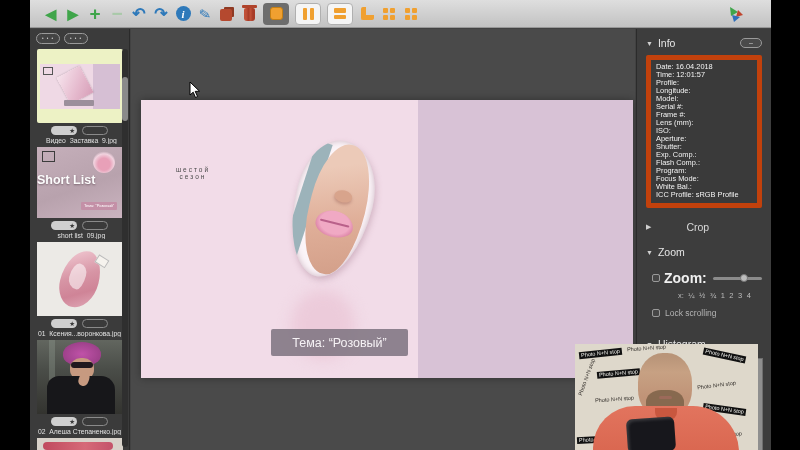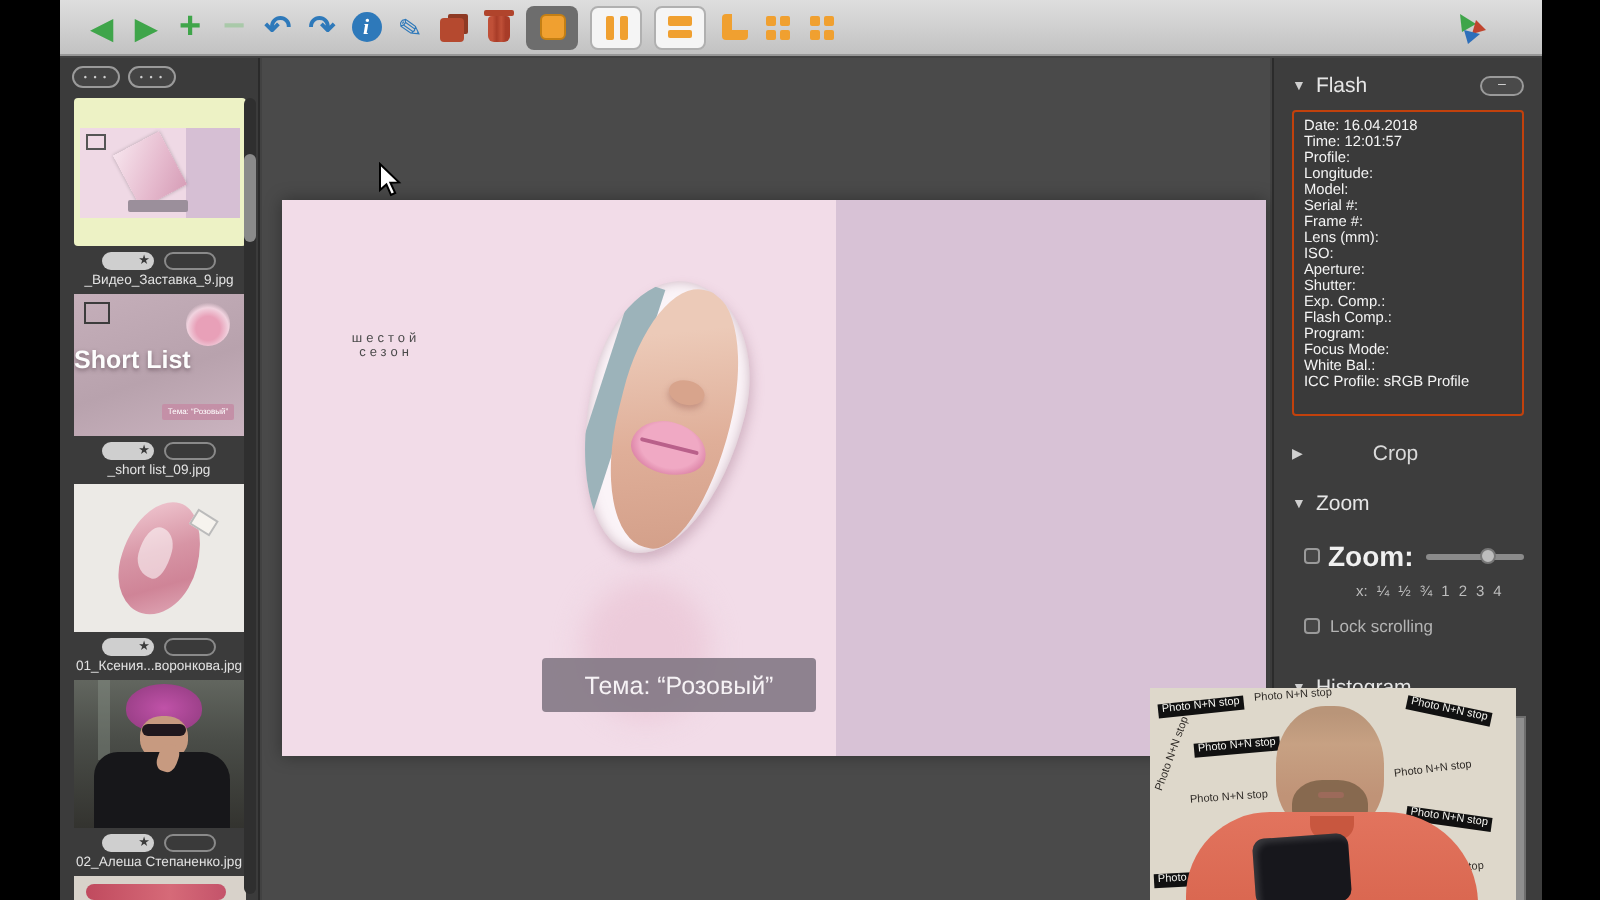--- a/index.html
+++ b/index.html
@@ -121,21 +121,21 @@
                border-radius:2px; display:flex; align-items:center; justify-content:center; color:#f6f2f5; font-size:12.5px; }
   .cursor { position:absolute; left:58px; top:52px; }
 
   
   .panel { position:absolute; left:606px; top:29px; width:135px; height:421px; background:#3d3d3d;
            border-left:1px solid #2b2b2b; padding:8px 9px 0 9px; color:#ededed; }
   .sec-hdr { display:flex; align-items:center; gap:5px; font-size:10.5px; color:#e6e6e6; }
   .tri { font-size:7px; color:#cfcfcf; }
   .collapse-pill { margin-left:auto; width:22px; height:10px; border:1px solid #9a9a9a; border-radius:5px;
                    background:#4a4a4a; color:#d8d8d8; font-size:7px; line-height:8px; text-align:center; }
-  .info-box { margin-top:6px; border:1px solid #c2410c; background:#3a3a3a; border-radius:2px;
+  .info-box { margin-top:6px; border:5px solid #c2410c; background:#3a3a3a; border-radius:2px;
               padding:3px 5px; font-size:7.4px; line-height:1.08; color:#f4f4f4; height:153px; overflow:hidden; }
   .crop-hdr { margin-top:13px; color:#d9d9d9;gap:35px; }
   .zoom-hdr { margin-top:13px; }
   .zoom-row { display:flex; align-items:center; gap:4px; margin:12px 0 0 6px; }
   .chk { width:8px; height:8px; border:1px solid #9a9a9a; border-radius:2px; background:#464646; flex:0 0 auto; }
   .zoom-lbl { font-size:14px; font-weight:bold; color:#f0f0f0; }
   .slider { position:relative; width:58px; height:3px; background:#8b8b8b; border-radius:2px; margin-left:2px; }
   .slider .knob { position:absolute; left:55%; top:-3px; width:8px; height:8px; background:#bdbdbd; border-radius:50%; border:1px solid #777; }
   .scale-row { display:flex; gap:4.5px; margin:5px 0 0 32px; font-size:7.5px; color:#bdbdbd; }
   .lock-row { display:flex; align-items:center; gap:5px; margin:8px 0 0 6px; font-size:8.5px; color:#b4b4b4; }
@@ -301,21 +301,21 @@
       <div class="cursor">
         <svg width="12" height="18" viewBox="0 0 12 18">
           <polygon points="1,1 1,14 4.2,11.2 6.5,16.5 8.6,15.5 6.2,10.4 10.5,10.2" fill="#fff" stroke="#000" stroke-width="1"></polygon>
         </svg>
       </div>
     </div>
 
     <div class="panel">
       <div class="sec-hdr">
         <span class="tri">▼</span>
-        <span>Flash</span>
+        <span>Info</span>
         <span class="collapse-pill">–</span>
       </div>
       <div class="info-box">
         <div>Date: 16.04.2018</div>
         <div>Time: 12:01:57</div>
         <div>Profile:</div>
         <div>Longitude:</div>
         <div>Model:</div>
         <div>Serial #:</div>
         <div>Frame #:</div>

